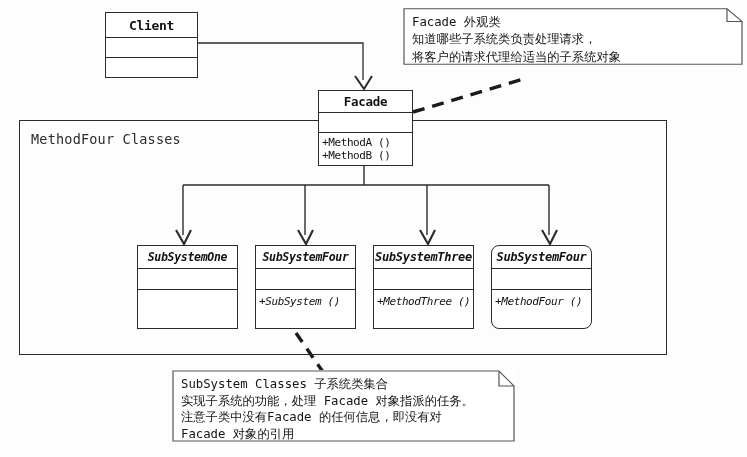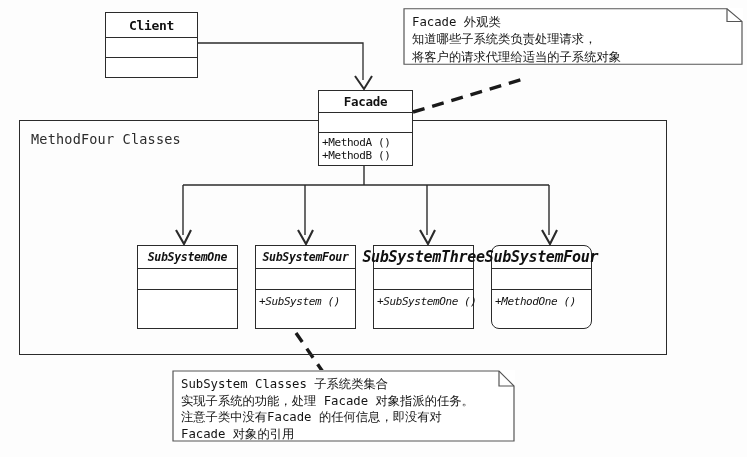--- a/index.html
+++ b/index.html
@@ -76,21 +76,21 @@
 
   
   .subsys { width: 101px; height: 84px; top: 245px; font-style: italic; }
   .subsys .uml-name { height: 23px; font-size: 11.5px; }
   .subsys .uml-attrs { height: 21px; }
   .subsys .uml-ops { height: 22px; font-size: 11px; }
   #subsys-0 { left: 137px; }
   #subsys-1 { left: 255px; }
   #subsys-2 { left: 373px; }
   #subsys-3 { left: 491px; border-radius: 8px; }
-  #subsys-2 .uml-name, #subsys-3 .uml-name { font-size: 15px; }
+  #subsys-2 .uml-name, #subsys-3 .uml-name { font-size: 12px; }
 
   
   #subsystem-package {
     position: absolute;
     left: 19px;
     top: 120px;
     width: 648px;
     height: 235px;
     border: 1.6px solid #2b2b2b;
     background: transparent;
@@ -193,29 +193,29 @@
     <div class="uml-attrs"></div>
     <div class="uml-ops">
       <span>+SubSystem ()</span>
     </div>
   </div>
 
   <div class="uml-class subsys" id="subsys-2">
     <div class="uml-name">SubSystemThree</div>
     <div class="uml-attrs"></div>
     <div class="uml-ops">
-      <span>+SubSystemOne ()</span>
+      <span>+MethodThree ()</span>
     </div>
   </div>
 
   <div class="uml-class subsys" id="subsys-3">
     <div class="uml-name">SubSystemFour</div>
     <div class="uml-attrs"></div>
     <div class="uml-ops">
-      <span>+MethodOne ()</span>
+      <span>+MethodFour ()</span>
     </div>
   </div>
 
   <div class="uml-note" id="note-facade">
     <svg class="note-body" viewBox="0 0 340 68" preserveAspectRatio="none" xmlns="http://www.w3.org/2000/svg">
       <path d="M1,1 L324,1 L339,16 L339,67 L1,67 Z" fill="#ffffff" stroke="#555555" stroke-width="1.2"></path>
       <path d="M324,1 L324,16 L339,16" fill="none" stroke="#555555" stroke-width="1.2"></path>
     </svg>
     <div class="note-text">Facade  外观类
 知道哪些子系统类负责处理请求，

